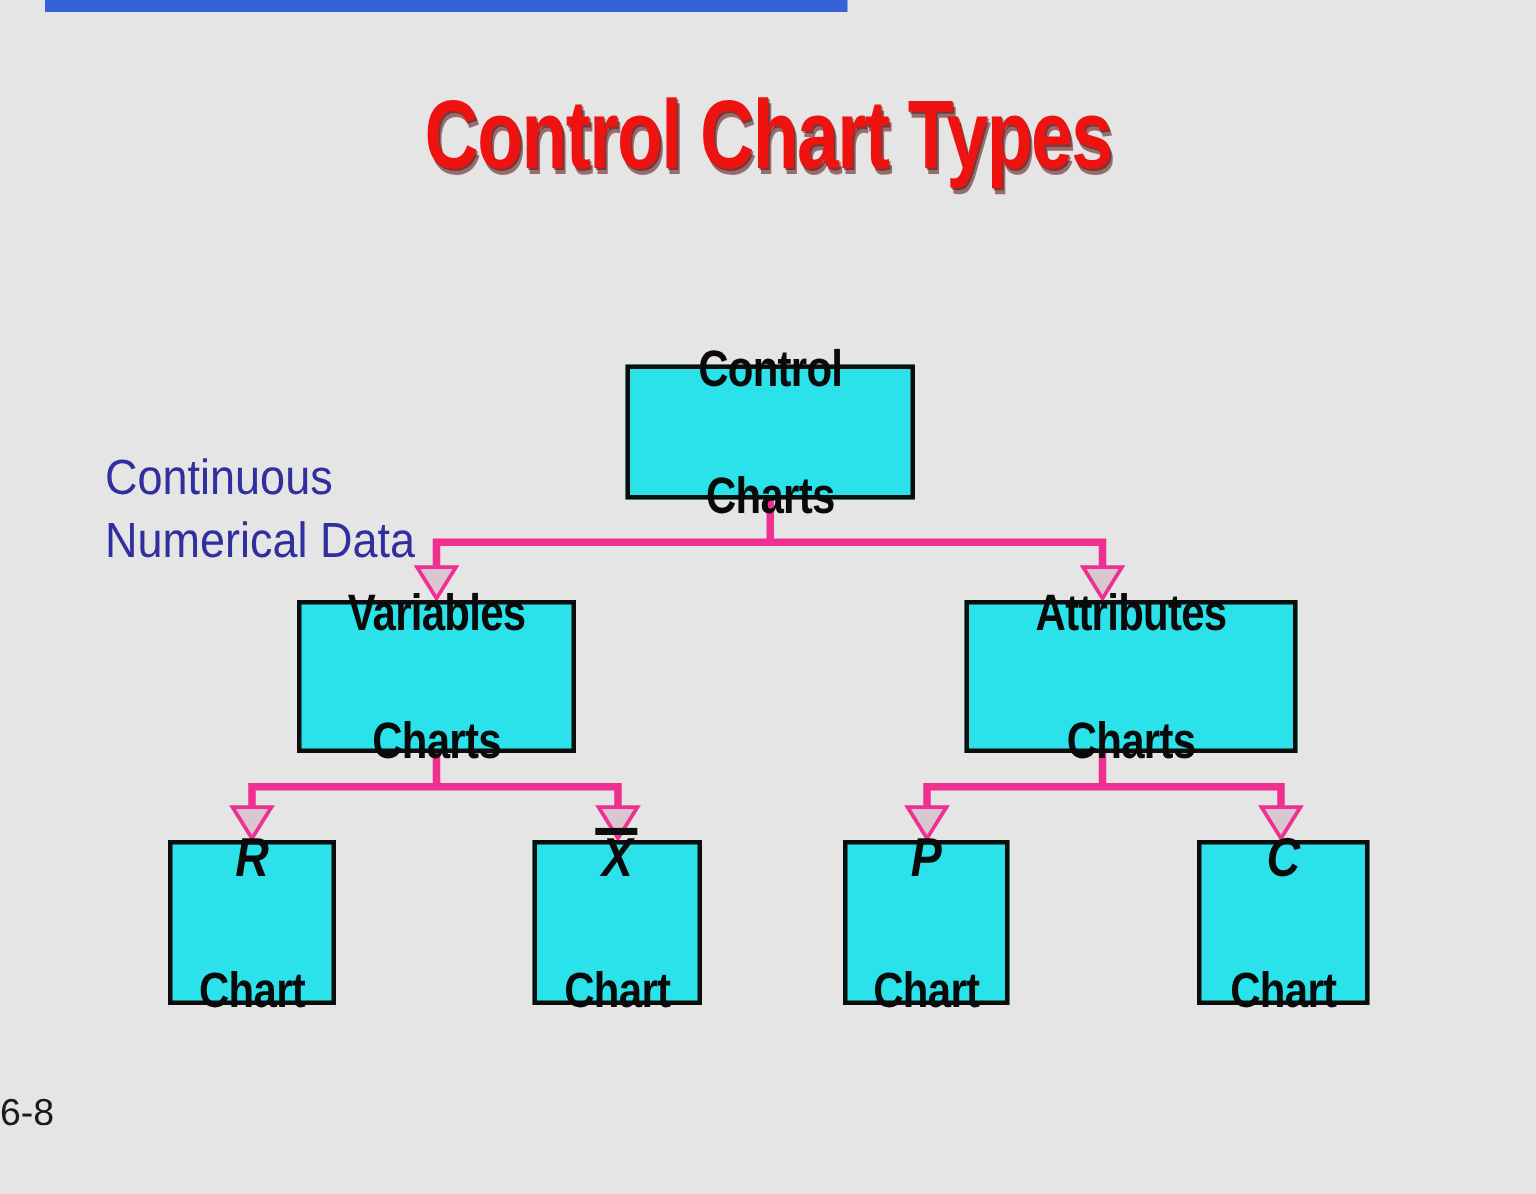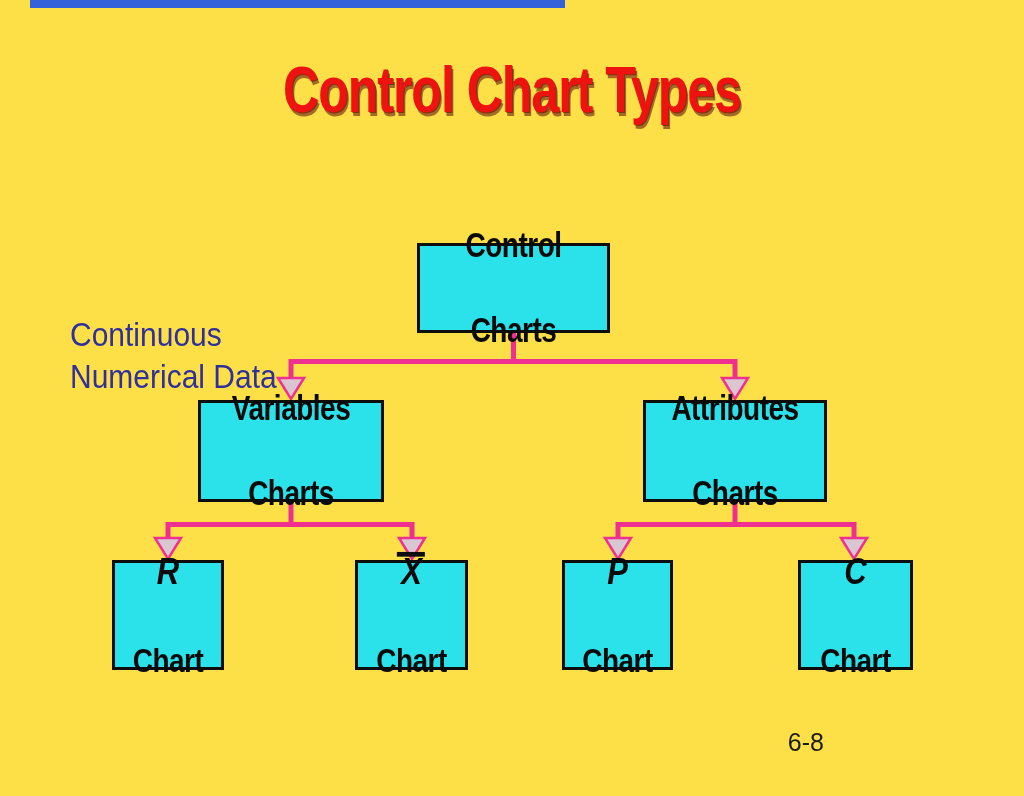--- a/index.html
+++ b/index.html
@@ -1,76 +1,76 @@
 <!DOCTYPE html>
 <html><head>
 <meta charset="utf-8">
 <style>
   html,body{margin:0;padding:0;}
   body{font-family:"Liberation Sans","DejaVu Sans",sans-serif;}
   .slide{
     position:relative;width:1024px;height:796px;overflow:hidden;
-    background:#fde047;
+    background:#e5e5e5;
   }
   .top-bar{
     position:absolute;left:30px;top:0;width:535px;height:8px;
     background:#3562D8;
   }
   .title-wrap{
     position:absolute;left:0;top:52px;width:1024px;text-align:center;
   }
   .title{
     display:inline-block;margin:0;
     font-size:50px;font-weight:bold;letter-spacing:-1px;
     color:#EE1310;
     text-shadow:2px 3px 0 rgba(90,10,10,0.55), 1px 1px 0 rgba(60,0,0,0.5);
     transform:scale(1,1.3);transform-origin:center top;
     white-space:nowrap;
   }
   .side-label{
     position:absolute;color:#2F2F9E;font-weight:400;white-space:nowrap;
   }
   .side-label .lbl-line{font-size:30px;line-height:42px;transform:scaleY(1.1);transform-origin:left top;}
-  .label-left{left:70px;top:296px;margin-top:16px;}
+  .label-left{left:70px;top:296px;}
   .label-right{left:757px;top:266px;}
   .label-right .lbl-line{line-height:43px;}
   .connector-layer{position:absolute;left:0;top:0;pointer-events:none;}
   .node{
     position:absolute;background:#2BE2EA;border:3px solid #0d0d0d;
     box-sizing:border-box;
     display:flex;flex-direction:column;align-items:center;justify-content:center;
     color:#0a0a0a;font-weight:bold;text-align:center;gap:48px;
   }
   .node .nline{
     font-size:28px;line-height:37px;letter-spacing:-0.5px;
     transform:scaleY(1.22);transform-origin:center;
     white-space:nowrap;
   }
   .node-control{left:417px;top:243px;width:193px;height:90px;}
   .node-variables{left:198px;top:400px;width:186px;height:102px;align-items:center;}
-  .node-attributes{left:643px;top:400px;width:184px;height:102px;}
+  .node-attributes{left:643px;top:400px;width:222px;height:102px;}
   .leaf{justify-content:center;padding-top:2px;}
   .node-r{left:112px;top:560px;width:112px;height:110px;}
   .node-xbar{left:355px;top:560px;width:113px;height:110px;}
   .node-p{left:562px;top:560px;width:111px;height:110px;}
   .node-c{left:798px;top:560px;width:115px;height:110px;}
   .leaf .sym{
     position:relative;font-style:italic;font-size:31px;line-height:42px;
     transform:scaleY(1.18);transform-origin:center;
   }
   .leaf .overbar{
     position:absolute;left:50%;top:4px;width:28px;height:4px;
     background:#0d0d0d;transform:translateX(-54%);
   }
   .leaf .lbl{
     font-size:28px;line-height:40px;letter-spacing:-0.5px;
     transform:scaleY(1.18);transform-origin:center;
   }
   .page-number{
-    position:absolute;left:0;top:728px;width:824px;text-align:right;
+    position:absolute;left:0;top:728px;width:824px;text-align:left;
     font-size:25px;color:#1a1a1a;
   }
 </style>
 </head>
 <body>
 
 <div class="slide">
 
   <div class="top-bar"></div>
 

